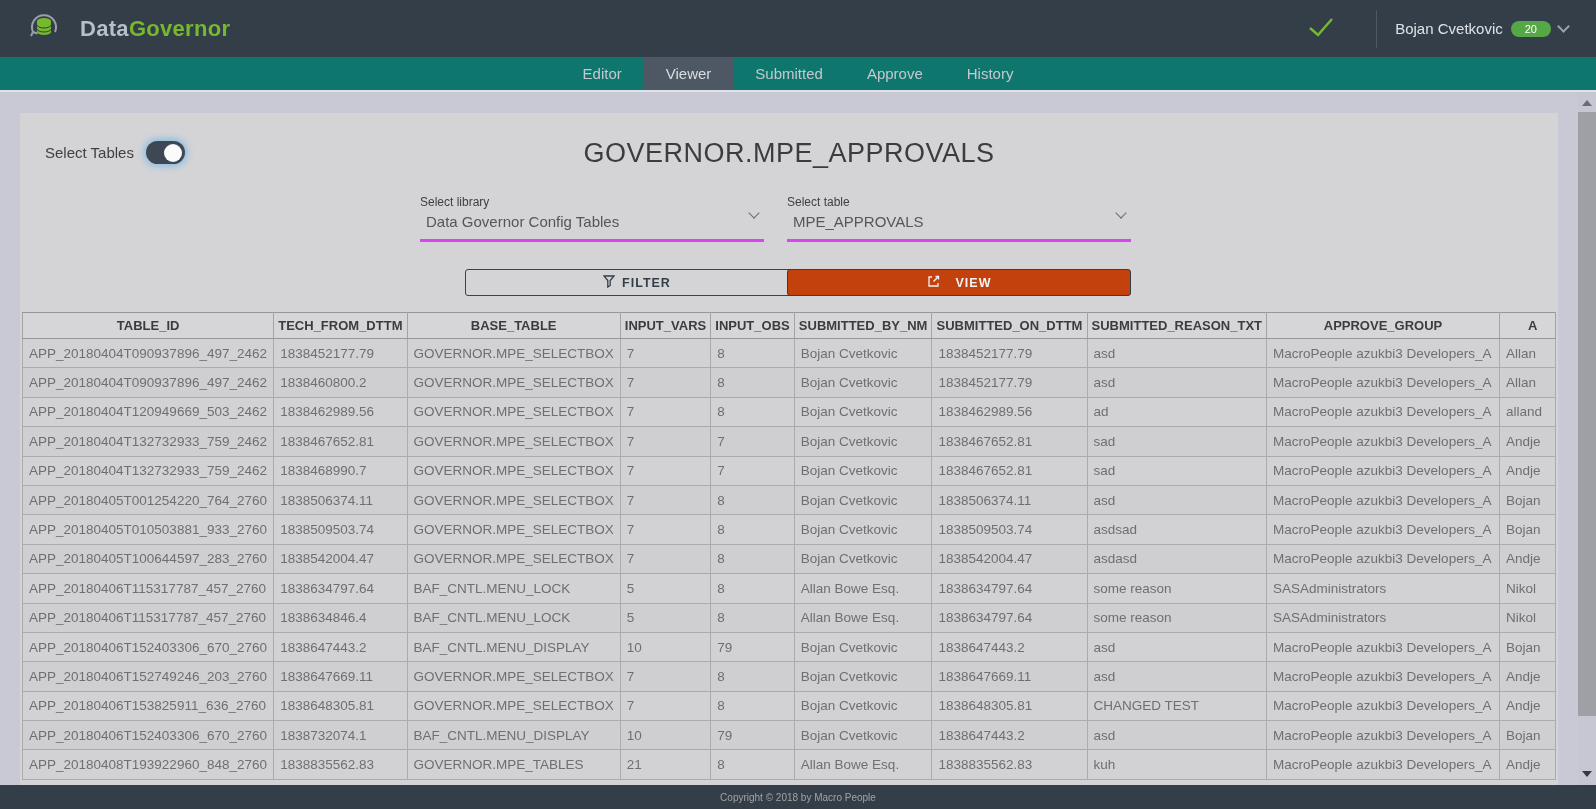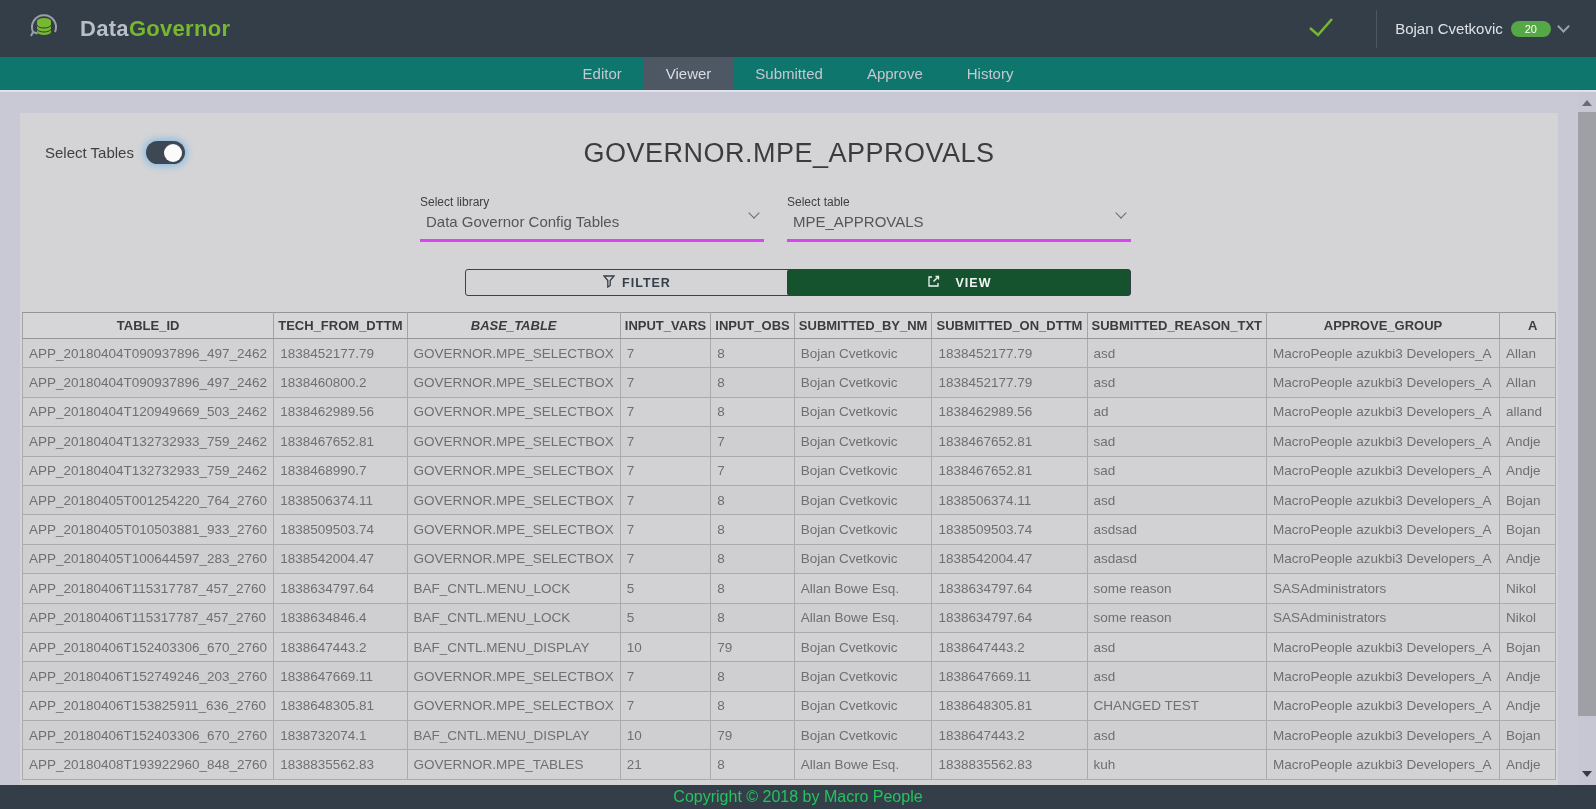--- a/index.html
+++ b/index.html
@@ -48,36 +48,36 @@
   .select-box { display:flex; justify-content:space-between; border-bottom:3px solid #d946ef;
                 padding:4px 6px 9px 6px; cursor:pointer;gap:13px; }
   .select-value { font-size:15px; color:#55565a; }
   .select-chev { width:8px; height:8px; border-right:1.5px solid #6a6b6f; border-bottom:1.5px solid #6a6b6f;
                  transform:rotate(45deg); margin-top:-4px; }
 
   .btn { position:absolute; top:156px; width:344px; height:27px; border-radius:3px; font-size:12.5px; font-weight:bold;
          letter-spacing:1px; display:flex; align-items:center; justify-content:center; gap:7px; cursor:pointer;
          font-family:"Liberation Sans", sans-serif; }
   .btn-filter { left:400px; background:transparent; border:1.5px solid #39434e; color:#333e49;margin-left:45px; }
-  .btn-view { left:767px; background:#14532d; border:1.5px solid #333e49; color:#f2f3f5;gap:16px; }
+  .btn-view { left:767px; background:#c2410c; border:1.5px solid #333e49; color:#f2f3f5;gap:16px; }
 
   
   .table-wrap { position:absolute; top:199px; left:2px; width:1534px; height:497px; overflow:hidden; }
   table { border-collapse:collapse; table-layout:fixed; background:#d2d2d5; }
   th { font-size:13px; font-weight:bold; color:#3b3c3f; height:26px; text-align:center;
        border:1px solid #a3a3a7; border-top:1px solid #96969a; border-bottom:1px solid #96969a;
        background:#d6d6d8; padding:0 4px; overflow:hidden; white-space:nowrap; }
   td { font-size:13.5px; color:#6e6f73; height:29.4px; border:1px solid #ababaf;
        padding:0 6px; overflow:hidden; white-space:nowrap; }
   tr:nth-child(even) td { background:#cfcfd2; }
 
   
   .footer { position:absolute; bottom:0; left:0; width:100%; height:24px; background:#333e49; z-index:40;
             display:flex; align-items:center; justify-content:center; }
-  .footer-text { color:#22c55e; font-size:16px; }
+  .footer-text { color:#a3a3a3; font-size:10px; }
 
   
   .scrollbar { position:absolute; top:92px; right:0; width:18px; height:693px; background:#c7c6d3; z-index:35; }
   .sb-up { position:absolute; top:8px; left:4px; width:0; height:0;
            border-left:5px solid transparent; border-right:5px solid transparent; border-bottom:6px solid #6b6b70; }
   .sb-thumb { position:absolute; top:20px; left:0; width:18px; height:604px; background:#9fa0a6; cursor:pointer; }
   .sb-down { position:absolute; bottom:8px; left:4px; width:0; height:0;
              border-left:5px solid transparent; border-right:5px solid transparent; border-top:6px solid #3a3a3e; }
 </style>
 </head>
@@ -166,21 +166,21 @@
     </span>
     <span>VIEW</span>
   </button>
 
   <div class="table-wrap">
     <table>
       <thead>
           <tr>
             <th style="width: 255px;">TABLE_ID</th>
             <th style="width: 134px;">TECH_FROM_DTTM</th>
-            <th style="width: 202px; font-style: italic;">BASE_TABLE</th>
+            <th style="width: 202px;">BASE_TABLE</th>
             <th style="width: 90px;">INPUT_VARS</th>
             <th style="width: 87px;">INPUT_OBS</th>
             <th style="width: 138px;">SUBMITTED_BY_NM</th>
             <th style="width: 159px;">SUBMITTED_ON_DTTM</th>
             <th style="width: 178px; text-align: right;">SUBMITTED_REASON_TXT</th>
             <th style="width: 256px; text-align: center;">APPROVE_GROUP</th>
             <th style="width: 160px; text-align: left; padding-left: 28px;">A</th>
           </tr>
         </thead>
       <tbody>

